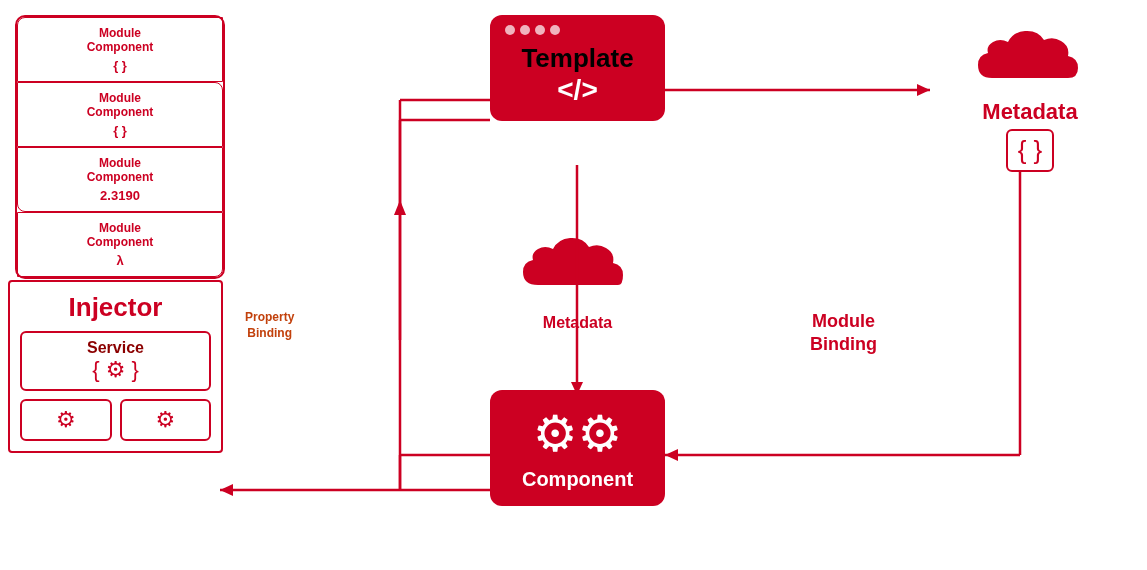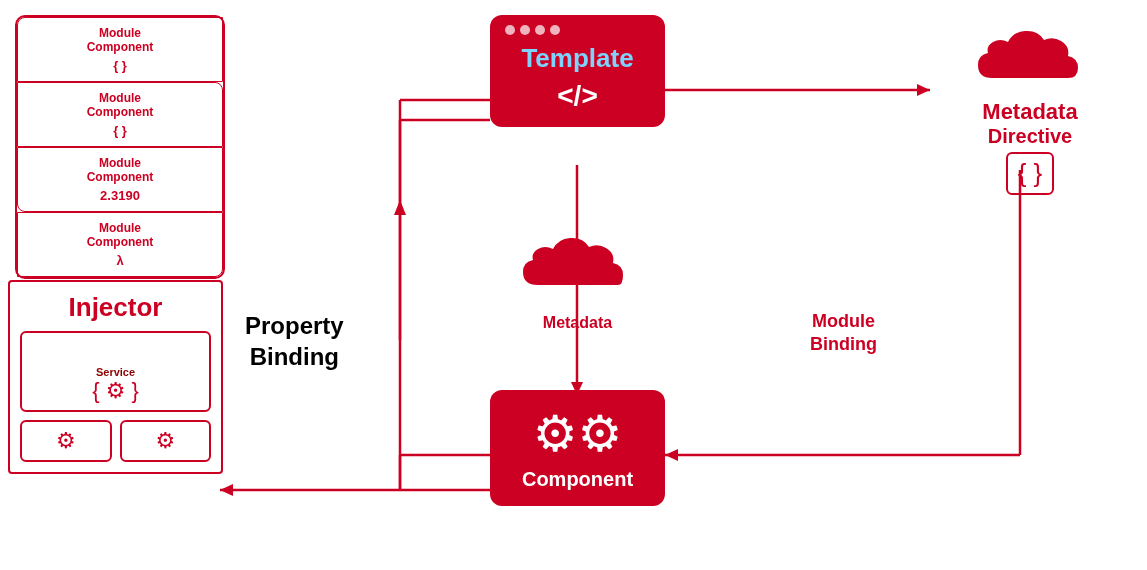--- a/index.html
+++ b/index.html
@@ -59,24 +59,23 @@
       margin-bottom: 8px;
     }
     .service-box {
       border: 2px solid #cc0022;
       border-radius: 6px;
       padding: 6px 8px;
       text-align: center;
       margin-bottom: 8px;
     }
     .service-label {
-      font-size: 11px;
+      font-size: 16px;
       font-weight: bold;
       color: #8b0000;
-      margin-top: 27px;
     }
     .service-icons {
       font-size: 22px;
       color: #cc0022;
     }
     .gear-row {
       display: flex;
       gap: 8px;
     }
     .gear-box {
@@ -108,22 +107,21 @@
     }
     .dot {
       width: 10px;
       height: 10px;
       background: rgba(255,255,255,0.7);
       border-radius: 50%;
     }
     .template-title {
       font-size: 26px;
       font-weight: bold;
-      color: #7dd3fc;
-      margin-bottom: 6px;
+      color: #000000;
     }
     .template-code {
       font-size: 28px;
       color: #fff;
       font-weight: bold;
     }
 
     
     .metadata-center {
       position: absolute;
@@ -191,23 +189,23 @@
       padding: 4px 10px;
       display: inline-block;
       margin-top: 4px;
     }
 
     
     .prop-binding {
       position: absolute;
       top: 310px;
       left: 245px;
-      font-size: 24px;
-      font-weight: bold;
-      color: #000000;
+      font-size: 12px;
+      font-weight: bold;
+      color: #c2410c;
       text-align: center;
       line-height: 1.3;
     }
 
     
     .event-binding {
       position: absolute;
       top: 310px;
       left: 810px;
       font-size: 18px;
@@ -286,21 +284,20 @@
 <div class="component-box">
   <div class="component-icon">⚙⚙</div>
   <div class="component-label">Component</div>
 </div>
 
 <div class="metadata-directive">
   <svg width="120" height="75" viewBox="0 0 120 75">
     <path d="M98,58 H22 Q8,58 8,45 Q8,35 18,33 Q16,26 23,22 Q30,18 38,22 Q43,12 55,11 Q68,10 74,20 Q83,16 91,21 Q100,26 98,36 Q108,38 108,48 Q108,58 98,58 Z" fill="#cc0022"></path>
   </svg>
   <div class="directive-title">Metadata</div>
-  <div class="directive-sub">Directive</div>
   <div class="directive-code">{ }</div>
 </div>
 
 <div class="prop-binding">
   <span>Property</span><br>
   <span>Binding</span>
 </div>
 
 <div class="event-binding">
   <span>Module</span><br>

